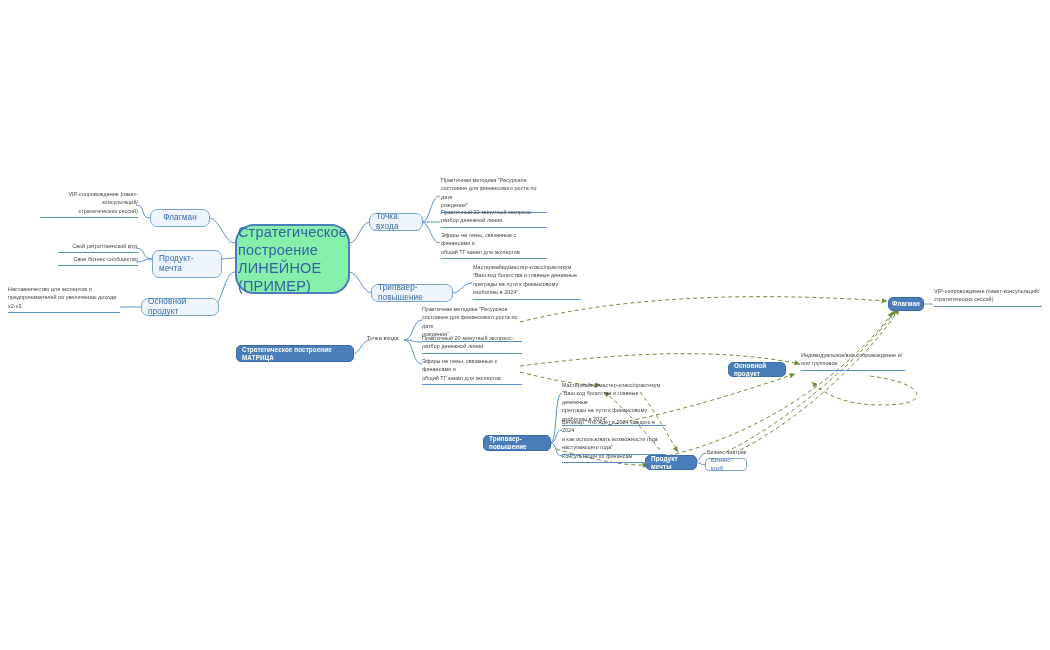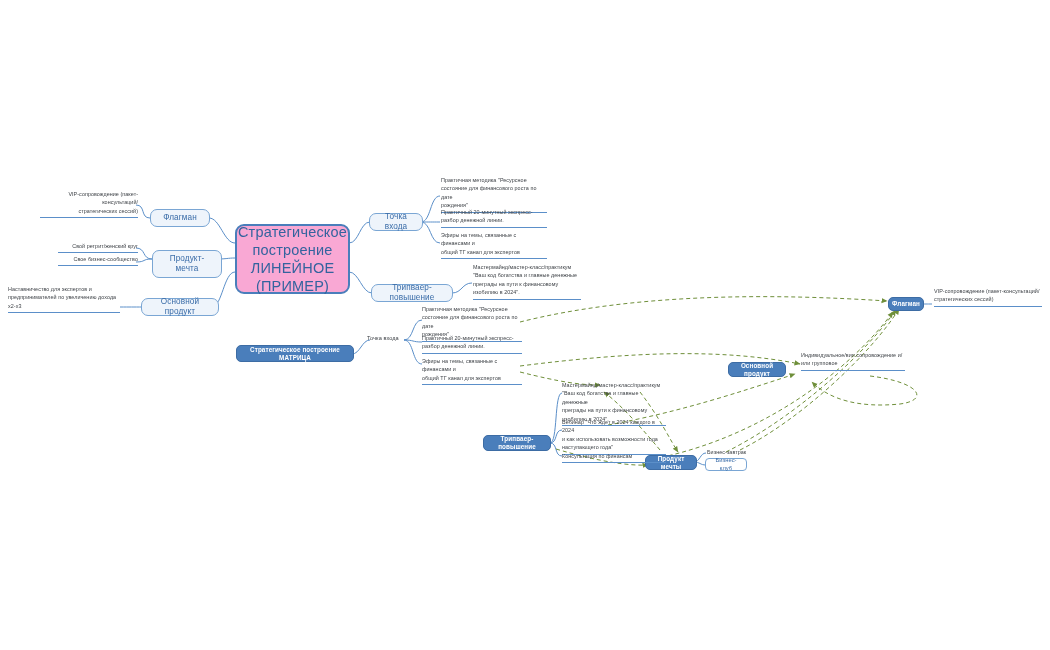--- a/index.html
+++ b/index.html
@@ -16,29 +16,29 @@
   }
   svg.layer{
     position:absolute;left:0;top:0;width:1050px;height:650px;
     pointer-events:none;
   }
   
   .node{
     position:absolute;
     box-sizing:border-box;
     display:flex;align-items:center;justify-content:center;
-    text-align:center;
+    text-align:left;
     color:#2f5f9e;
     white-space:pre-line;
     line-height:1.25;
   }
   .node.central{
-    background:#f9a8d4;
+    background:#86efac;
     border:2px solid #4a7ebb;
-    border-radius:9px;
+    border-radius:19px;
     font-size:14.5px;
     color:#33639e;
     padding:6px 8px;
     letter-spacing:.2px;
   }
   .node.pill{
     background:#eef4fb;
     border:1px solid #7aa6d4;
     border-radius:7px;
     font-size:8.2px;

